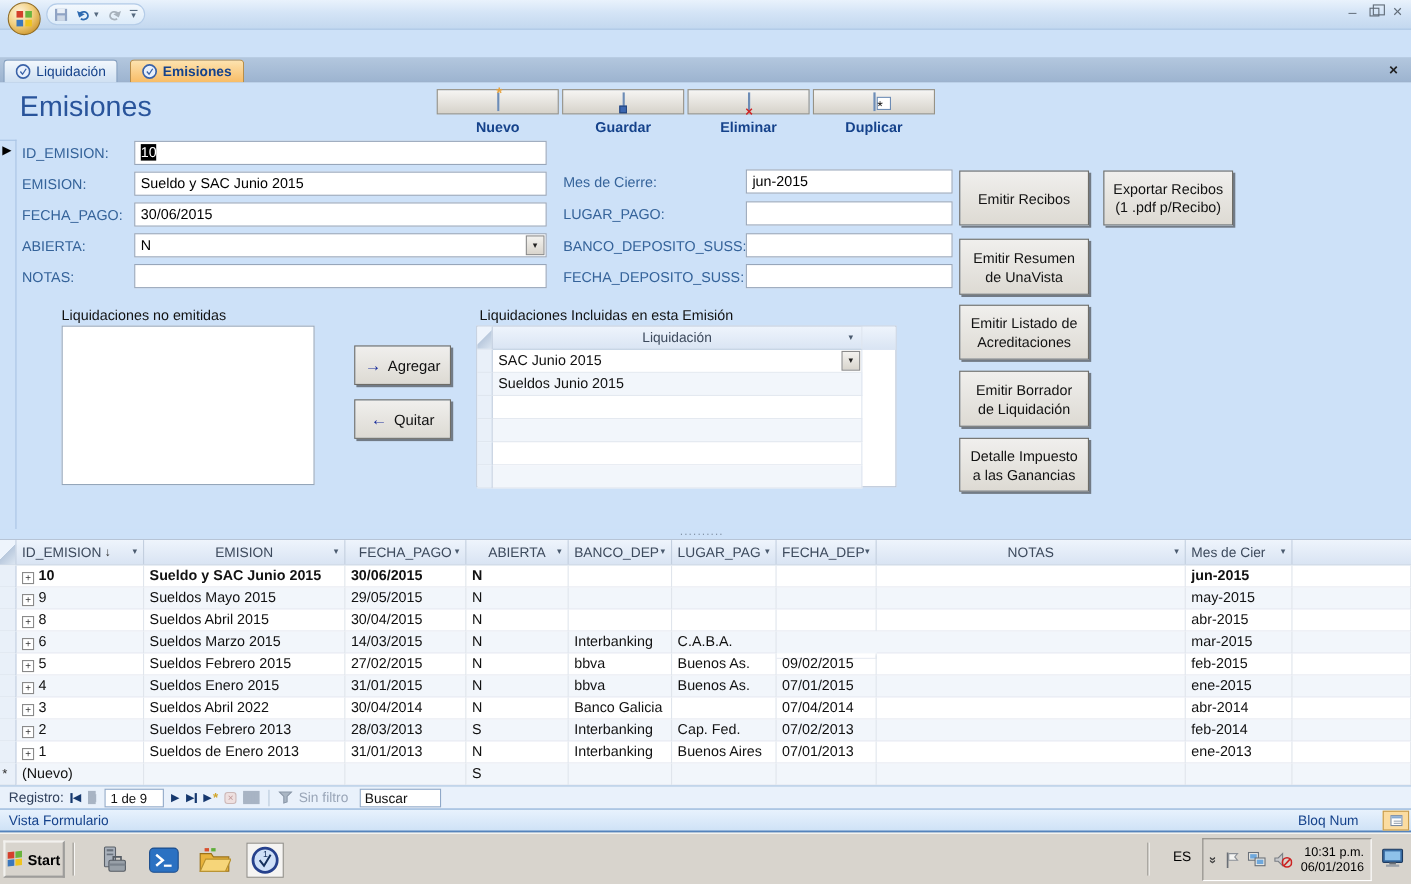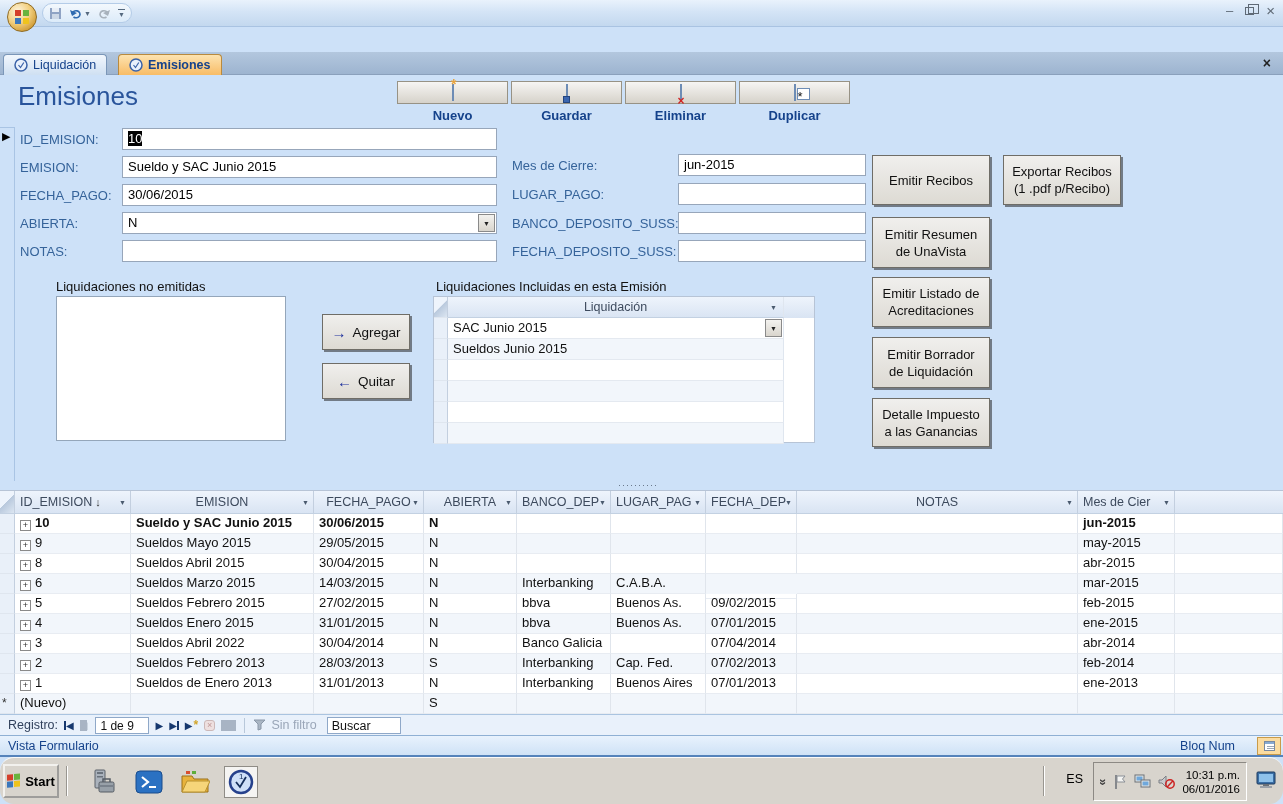--- a/index.html
+++ b/index.html
@@ -128,21 +128,21 @@
     display:flex;align-items:center;font-size:12.5px;color:#15428b;}
   #status-left{margin-left:8px;}
   #status-right{position:absolute;right:48px;}
   #view-toggle{position:absolute;right:2px;top:1px;width:24px;height:18px;background:#fbdca0;border:1px solid #c89b4a;
     display:flex;align-items:center;justify-content:center;}
   .mini-form{width:11px;height:10px;background:#fff;border:1px solid #7a8aa0;position:relative;}
   .mini-form:before{content:"";position:absolute;left:0;top:0;right:0;height:2px;background:#87aad2;}
   .mini-form:after{content:"";position:absolute;left:2px;top:4px;width:7px;height:1px;background:#9aa6b4;box-shadow:0 2px 0 #9aa6b4;}
 
   
-  #taskbar{position:absolute;left:0;top:757px;width:1283px;height:47px;background:#d8d4cd;border-top:1px solid #fbfaf8;border-radius:14px;}
+  #taskbar{position:absolute;left:0;top:757px;width:1283px;height:47px;background:#d8d4cd;border-top:1px solid #fbfaf8;}
   #start-btn{position:absolute;left:3px;top:6px;width:56px;height:34px;background:#d8d4cd;
     border:2px outset #f2f1ee;display:flex;align-items:center;justify-content:center;gap:3px;}
   #start-btn b{font-size:13px;color:#000;}
   .winflag{width:15px;height:14px;display:grid;grid-template-columns:6px 6px;grid-template-rows:6px 6px;gap:1px;transform:skewY(-6deg);}
   .winflag i{display:block;}
   .tb-sep{position:absolute;top:8px;width:2px;height:30px;border-left:1px solid #999690;border-right:1px solid #fff;}
   .tb-icon{position:absolute;top:8px;width:34px;height:32px;display:flex;align-items:center;justify-content:center;}
   #tb-unavista{background:#f5f4f2;border:1px solid #8f8c86;}
   #tray{position:absolute;right:36px;top:4px;width:154px;height:39px;border:1px solid;border-color:#8c8984 #fff #fff #8c8984;
     display:flex;align-items:center;gap:7px;padding:0 6px;}

